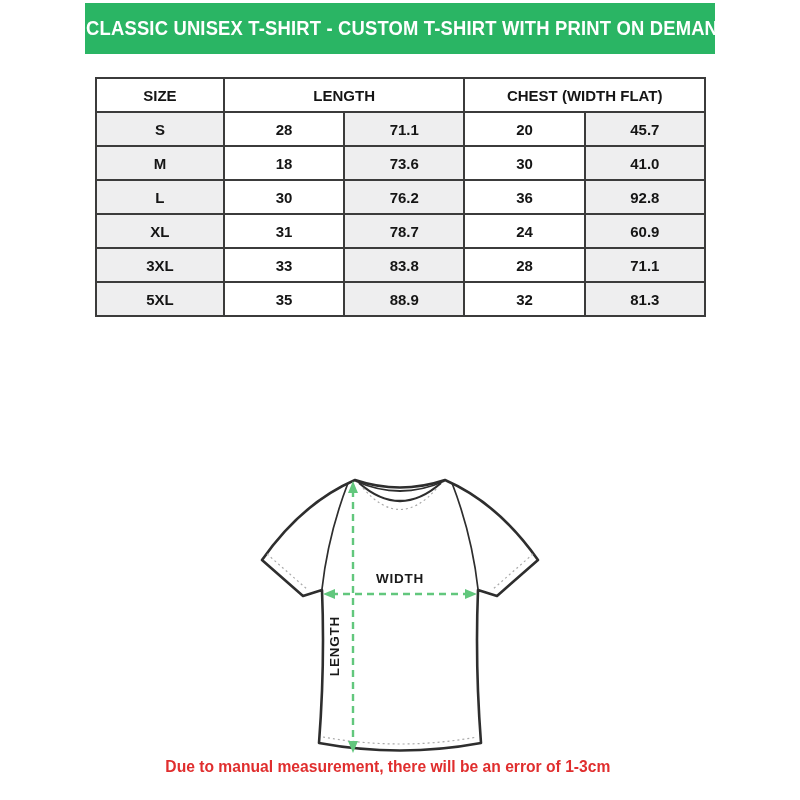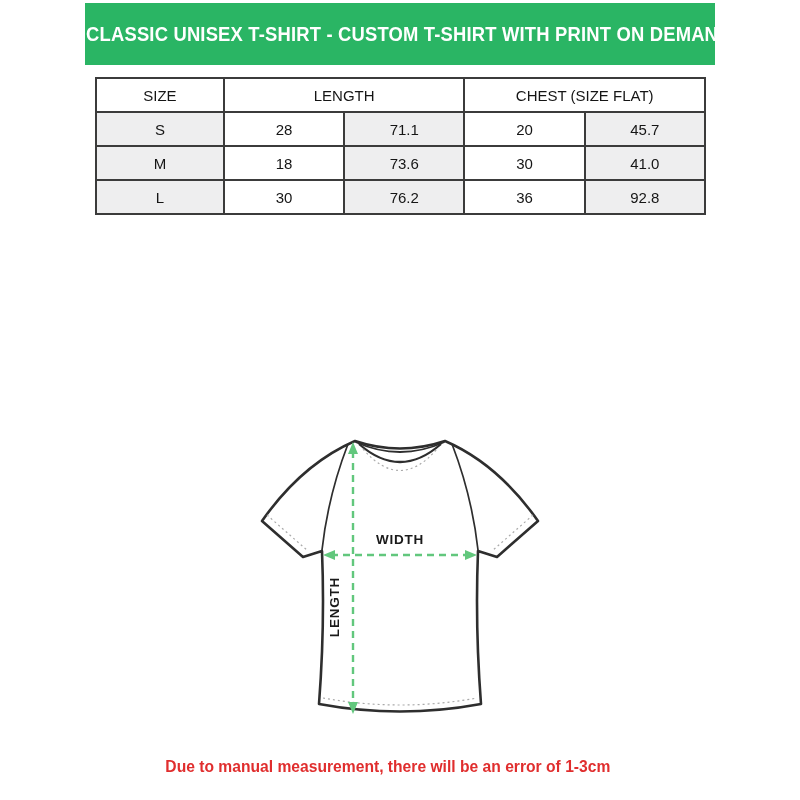--- a/index.html
+++ b/index.html
@@ -11,40 +11,40 @@
     --outline-dark:#2e2e2e;
   }
   *{box-sizing:border-box;}
   html,body{margin:0;padding:0;}
   body{
     width:800px;height:800px;background:#ffffff;position:relative;
     font-family:"Liberation Sans","DejaVu Sans",sans-serif;color:#111;
     overflow:hidden;
   }
   .banner{
-    position:absolute;left:85px;top:3px;width:630px;height:62px;
+    position:absolute;left:85px;top:3px;width:630px;height:51px;
     background:var(--banner-green);color:#ffffff;
     display:flex;align-items:center;justify-content:center;padding-left:17px;
   }
   .banner .banner-text{
     font-weight:bold;font-size:20px;letter-spacing:0.2px;white-space:nowrap;
     transform:scaleX(0.92);transform-origin:center;
   }
   table.size-table{
     position:absolute;left:95px;top:77px;width:611px;
     border-collapse:collapse;table-layout:fixed;
   }
   .size-table th,.size-table td{
     border:2px solid var(--border-dark);
     height:34px;padding:0;text-align:center;vertical-align:middle;
-    font-size:15px;font-weight:normal;color:#151515;background:#ffffff;
+    font-size:15px;font-weight:bold;color:#151515;background:#ffffff;
   }
   .size-table td.g{background:var(--cell-gray);}
   .size-table th{background:#ffffff;}
-  .diagram-wrap{position:absolute;left:240px;top:416px;width:320px;height:320px;}
+  .diagram-wrap{position:absolute;left:240px;top:455px;width:320px;height:320px;}
   .note{
     position:absolute;left:0;top:757px;width:776px;text-align:center;
   }
   .note .note-text{
     display:inline-block;color:var(--note-red);font-weight:bold;font-size:17px;
     white-space:nowrap;transform:scaleX(0.92);transform-origin:center;
   }
 </style>
 </head>
 <body>
@@ -58,21 +58,21 @@
     <col style="width:21%">
     <col style="width:19.75%">
     <col style="width:19.75%">
     <col style="width:19.75%">
     <col style="width:19.75%">
   </colgroup>
   <thead>
     <tr>
       <th>SIZE</th>
       <th colspan="2">LENGTH</th>
-      <th colspan="2">CHEST (SIZE FLAT)</th>
+      <th colspan="2">CHEST (WIDTH FLAT)</th>
     </tr>
   </thead>
   <tbody id="size-rows">
       <tr>
         <td class="g">S</td>
         <td>28</td>
         <td class="g">71.1</td>
         <td>20</td>
         <td class="g">45.7</td>
       </tr>
@@ -82,20 +82,41 @@
         <td class="g">73.6</td>
         <td>30</td>
         <td class="g">41.0</td>
       </tr>
       <tr>
         <td class="g">L</td>
         <td>30</td>
         <td class="g">76.2</td>
         <td>36</td>
         <td class="g">92.8</td>
+      </tr>
+      <tr>
+        <td class="g">XL</td>
+        <td>31</td>
+        <td class="g">78.7</td>
+        <td>24</td>
+        <td class="g">60.9</td>
+      </tr>
+      <tr>
+        <td class="g">3XL</td>
+        <td>33</td>
+        <td class="g">83.8</td>
+        <td>28</td>
+        <td class="g">71.1</td>
+      </tr>
+      <tr>
+        <td class="g">5XL</td>
+        <td>35</td>
+        <td class="g">88.9</td>
+        <td>32</td>
+        <td class="g">81.3</td>
       </tr>
     </tbody>
 </table>
 
 <div class="diagram-wrap">
   <svg width="320" height="320" viewBox="0 0 320 320">
 
     <path d="M 115,25
          Q 160,40 205,25
          Q 258,48 298,105

